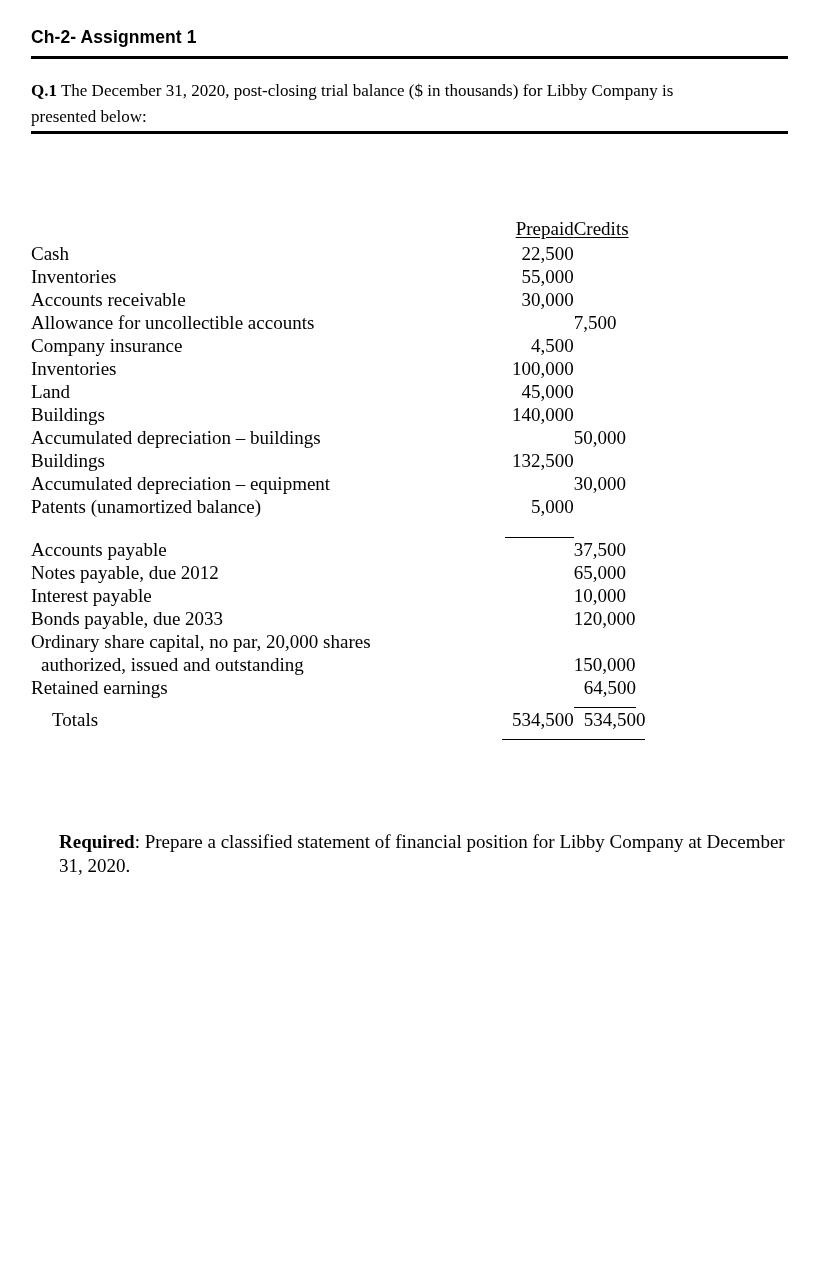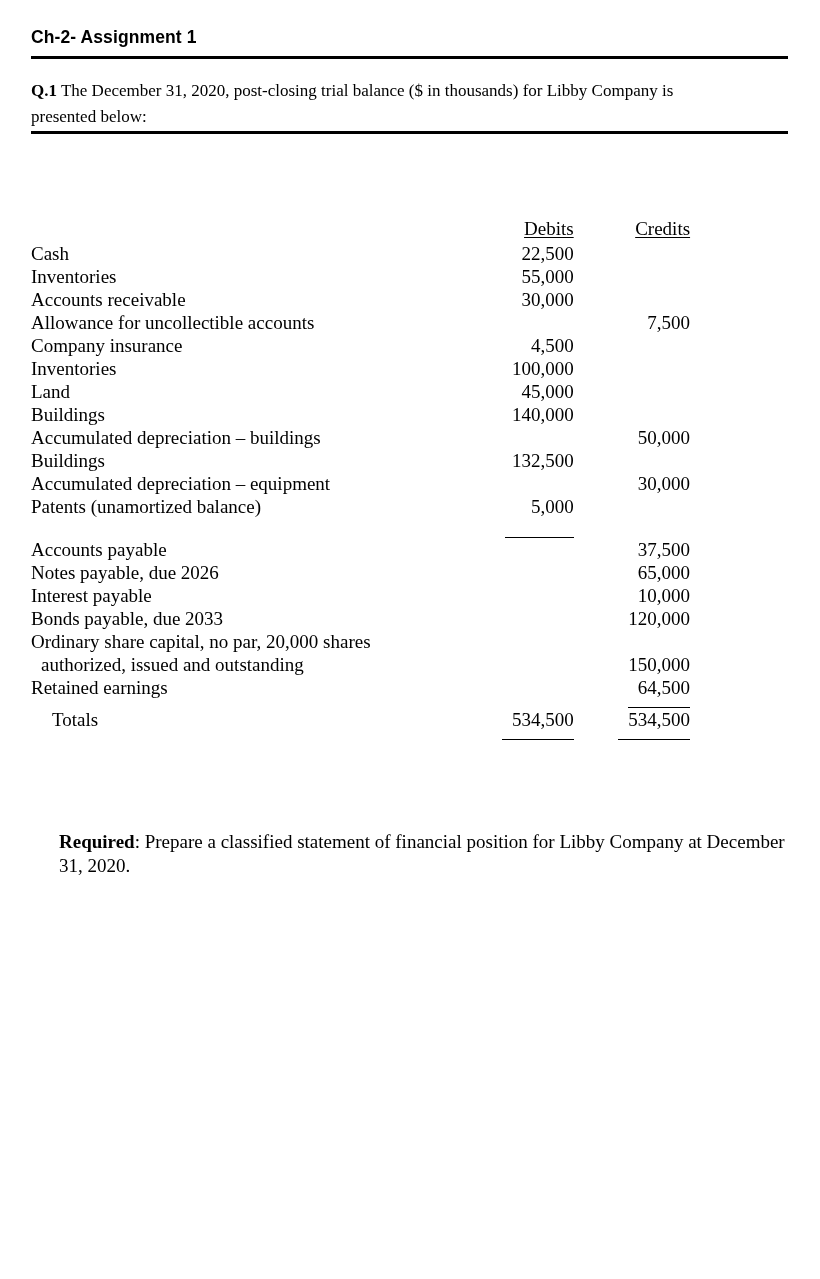--- a/index.html
+++ b/index.html
@@ -81,21 +81,21 @@
     padding-left: 31px !important;
     box-sizing: border-box;
   }
   .col-debit {
     width: 112px;
     text-align: right;
     padding-right: 0px !important;
   }
   .col-credit {
     width: 112px;
-    text-align: right;
+    text-align: left;
     padding-right: 0px !important;
   }
   .col-pad {
     width: 125px;
   }
 
   .hdr td {
     height: 26px;
     line-height: 26px;
   }
@@ -148,21 +148,21 @@
   <div class="intro">
     <b>Q.1</b><span> The December 31, 2020, post-closing trial balance ($ in thousands) for Libby Company is presented below:</span>
   </div>
 
   <div class="rule rule-bottom"></div>
 
   <table class="tb">
     <tbody>
       <tr class="hdr">
         <td class="col-label"></td>
-        <td class="col-debit"><span class="u">Debits</span></td>
+        <td class="col-debit"><span class="u">Prepaid</span></td>
         <td class="col-credit"><span class="u">Credits</span></td>
         <td class="col-pad"></td>
       </tr>
 
       <tr>
         <td class="col-label">Cash</td>
         <td class="col-debit">22,500</td>
         <td class="col-credit"></td>
         <td class="col-pad"></td>
       </tr>
@@ -232,21 +232,21 @@
         <td class="col-credit"></td>
         <td class="col-pad"></td>
       </tr>
       <tr>
         <td class="col-label">Accounts payable</td>
         <td class="col-debit"></td>
         <td class="col-credit">37,500</td>
         <td class="col-pad"></td>
       </tr>
       <tr>
-        <td class="col-label">Notes payable, due 2026</td>
+        <td class="col-label">Notes payable, due 2012</td>
         <td class="col-debit"></td>
         <td class="col-credit">65,000</td>
         <td class="col-pad"></td>
       </tr>
       <tr>
         <td class="col-label">Interest payable</td>
         <td class="col-debit"></td>
         <td class="col-credit">10,000</td>
         <td class="col-pad"></td>
       </tr>

